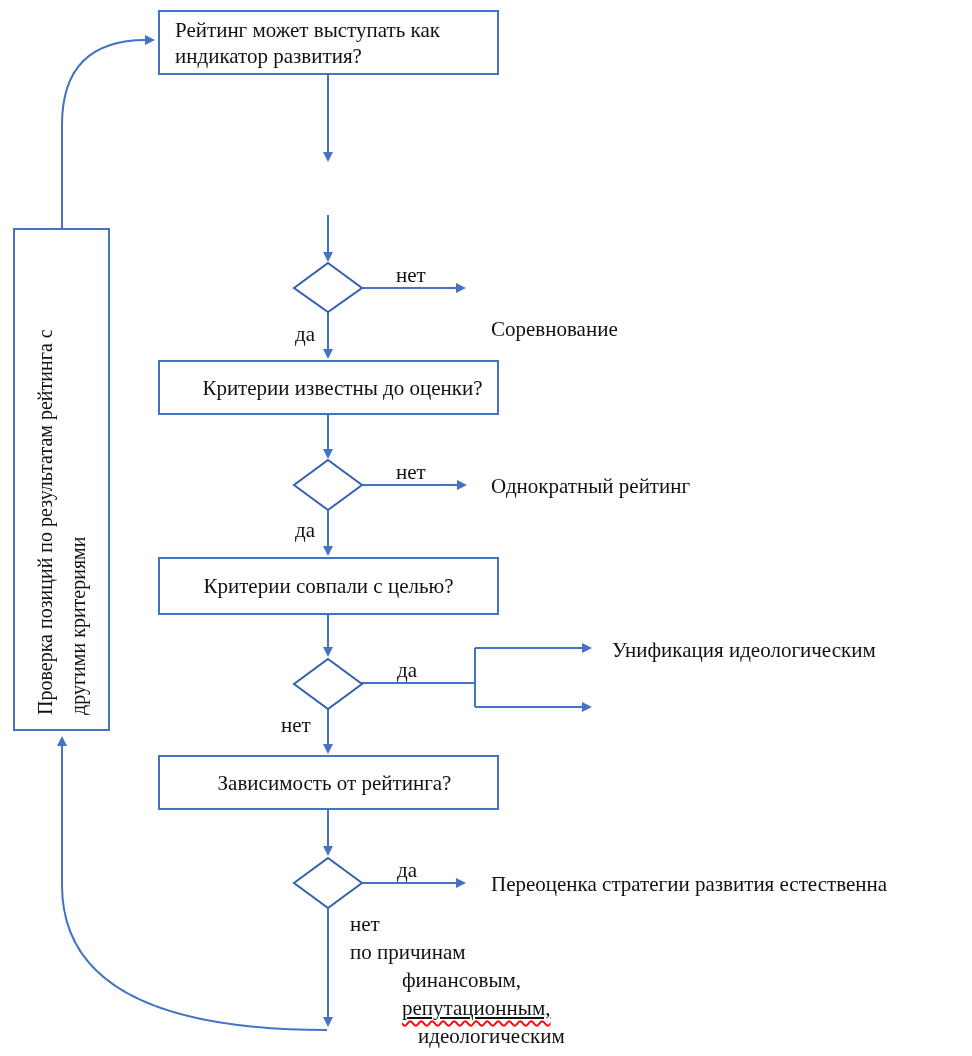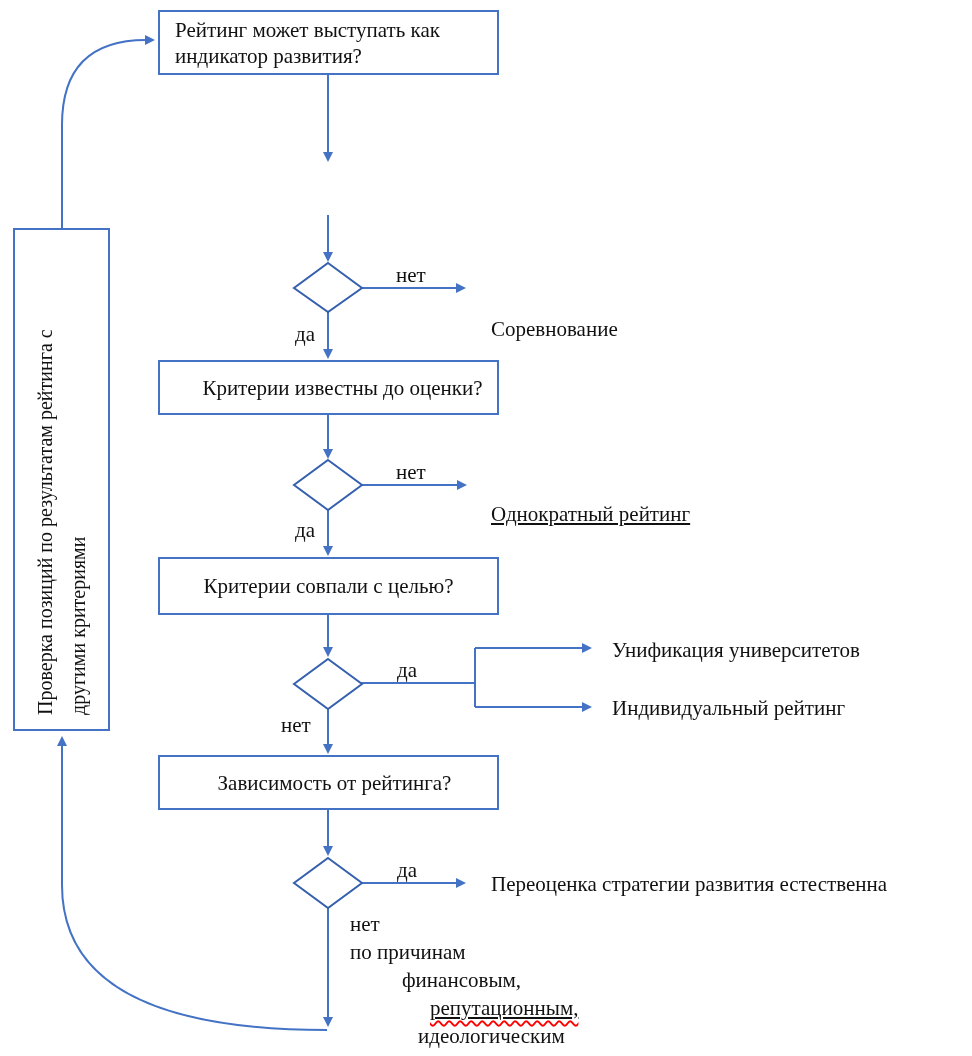--- a/index.html
+++ b/index.html
@@ -59,21 +59,20 @@
   }
   .misspelled {
     text-decoration: underline wavy #ff0000;
     text-decoration-thickness: 1.5px;
     text-underline-offset: 5px;
   }
   .misspelled .inner-underline {
     text-decoration: underline solid #111111;
     text-decoration-thickness: 1.5px;
     text-underline-offset: 2px;
-    margin-left: 28px;
   }
 </style>
 </head>
 <body>
 
 <div class="stage">
 
   <svg class="wires" width="972" height="1056" viewBox="0 0 972 1056">
     <defs>
       <marker id="arr" viewBox="0 0 10 10" refX="1" refY="5" markerWidth="5.5" markerHeight="5" orient="auto-start-reverse">
@@ -135,23 +134,22 @@
 
   <div class="lbl" style="left:396px; top:262px;">нет</div>
   <div class="lbl" style="left:295px; top:321px;">да</div>
   <div class="lbl" style="left:396px; top:459px;">нет</div>
   <div class="lbl" style="left:295px; top:517px;">да</div>
   <div class="lbl" style="left:397px; top:657px;">да</div>
   <div class="lbl" style="left:281px; top:712px;">нет</div>
   <div class="lbl" style="left:397px; top:857px;">да</div>
 
   <div class="lbl" style="left:491px; top:276px;margin-top:40px;">Соревнование</div>
-  <div class="lbl" style="left:491px; top:501px;text-decoration:underline;">Однократный рейтинг</div>
-  <div class="lbl" style="left:612px; top:637px;">Унификация университетов</div>
-  <div class="lbl" style="left:612px; top:695px;">Индивидуальный рейтинг</div>
+  <div class="lbl" style="left:491px; top:473px;">Однократный рейтинг</div>
+  <div class="lbl" style="left:612px; top:637px;">Унификация идеологическим</div>
   <div class="lbl" style="left:491px; top:871px;">Переоценка стратегии развития естественна</div>
 
   <div class="lbl" style="left:350px; top:911px;">нет</div>
   <div class="lbl" style="left:350px; top:939px;">по причинам</div>
   <div class="lbl" style="left:402px; top:967px;">финансовым,</div>
   <div class="lbl misspelled" style="left:402px; top:995px;"><span class="inner-underline">репутационным,</span></div>
   <div class="lbl" style="left:418px; top:1023px;">идеологическим</div>
 
 </div>
 

